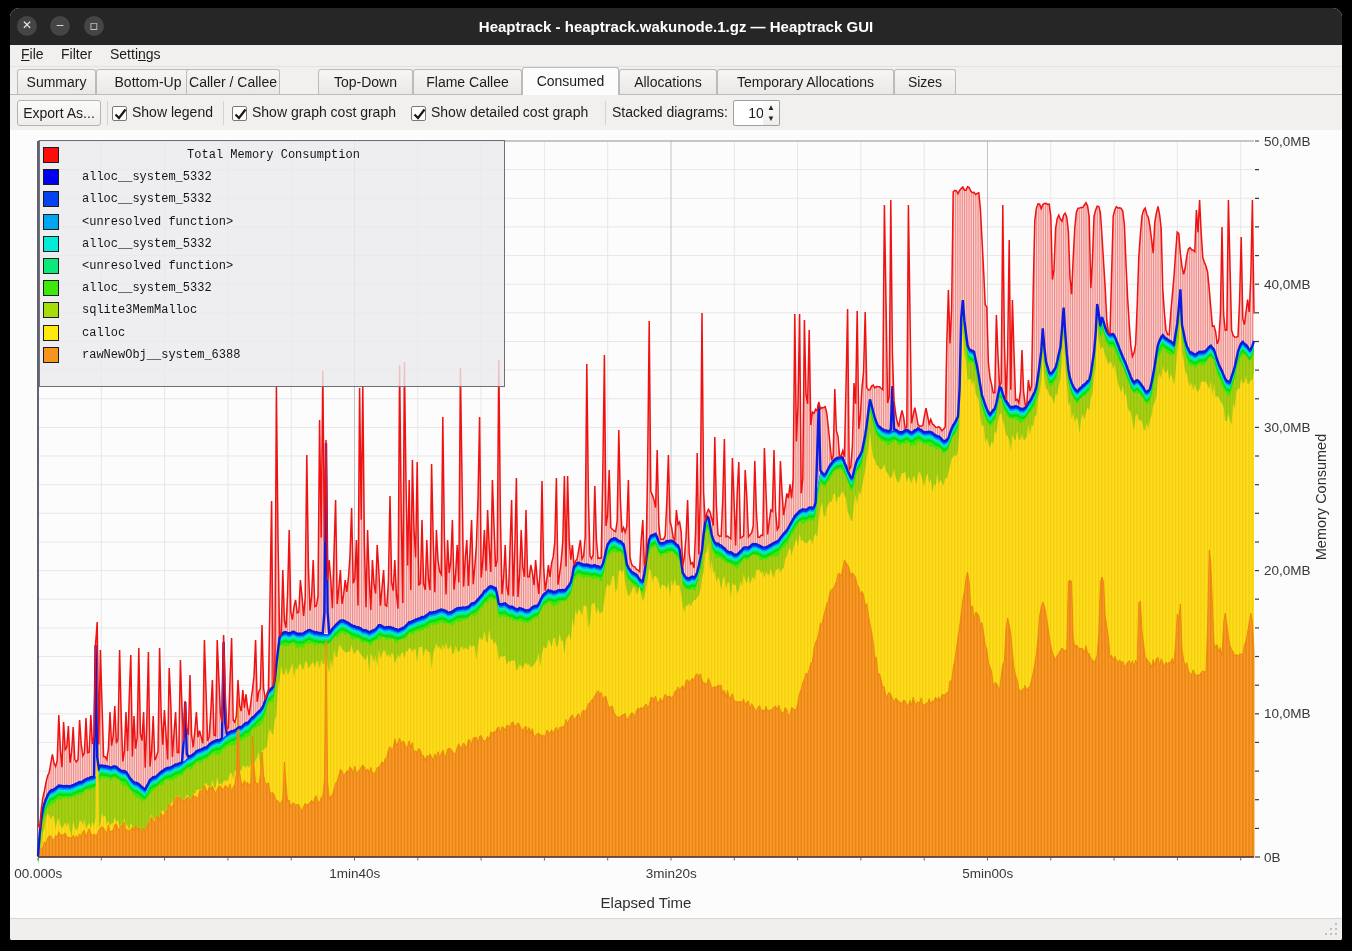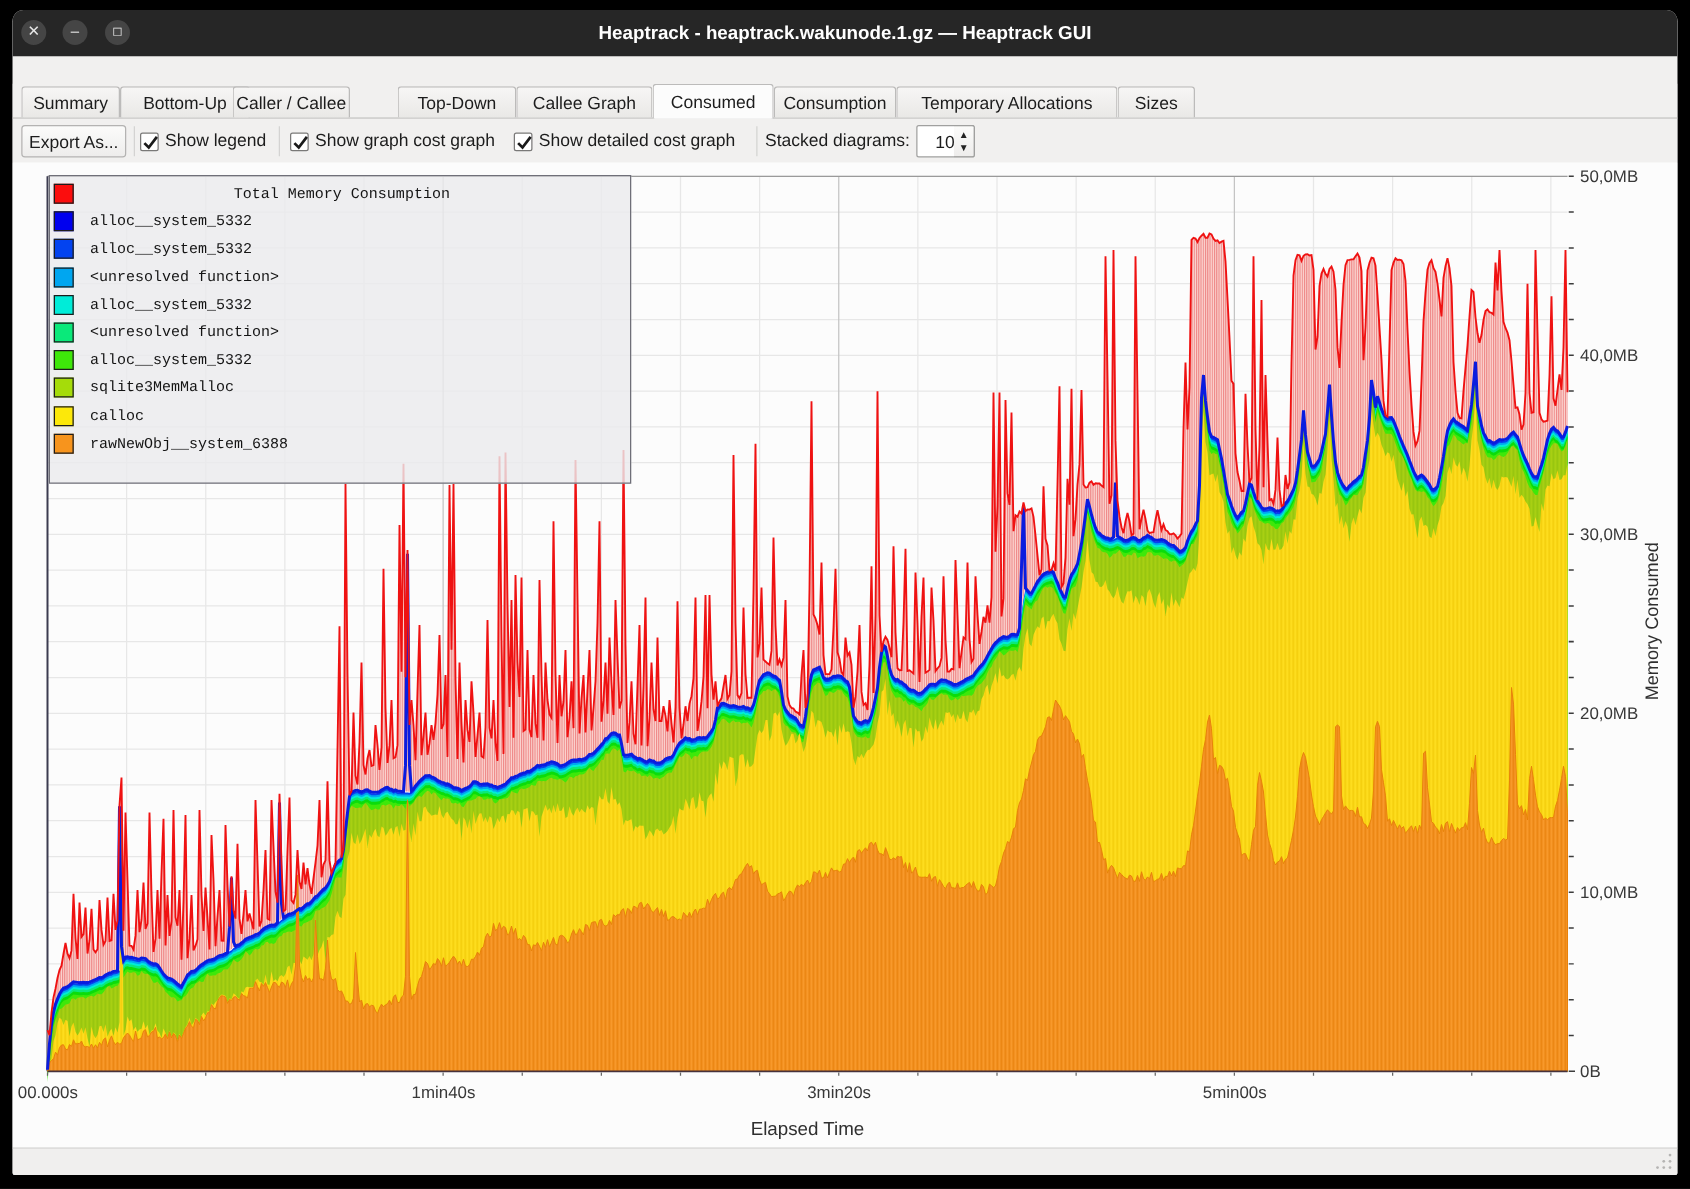--- a/index.html
+++ b/index.html
@@ -18,39 +18,44 @@
 .cblbl{position:absolute;top:9px}
 .sep{position:absolute;top:6px;width:1px;height:24px;background:#d4d3d2}
 #spinf{position:absolute;left:723px;top:5px;width:46px;height:26px;background:#fff;border:1px solid #a0a09f;border-radius:2px 0 0 2px;text-align:center;line-height:24px;font-size:14px}
 #spinb{position:absolute;left:753px;top:5px;width:17px;height:26px;background:linear-gradient(#fbfbfa,#eeedec);border:1px solid #a0a09f;border-left:none;border-radius:0 2px 2px 0}
 #spinb div{position:absolute;left:0;width:100%;text-align:center;font-size:8px;color:#222;line-height:9px}
 #chart{position:absolute;left:0;top:122px;width:1332px;height:788px;background:#fcfcfc}
 #status{position:absolute;left:0;top:910px;width:100%;height:22px;background:#f0efee;border-top:1px solid #d8d7d6}
 #legend{position:absolute;left:29px;top:10px;width:466px;height:247px;background:rgba(234,234,237,0.82);border:1px solid #6f6f78;padding:3px 0 0 3px}
 .lr{position:relative;height:22.2px;display:flex;align-items:center}
 .sw{width:16px;height:16px;border:1px solid #1c1c1c;display:inline-block;flex:0 0 16px}
-.lt{font-family:"Liberation Mono",monospace;font-size:12px;color:#141414;margin-left:13px;white-space:pre}
+.lt{font-family:"Liberation Mono",monospace;font-size:12px;color:#141414;margin-left:23px;white-space:pre}
 svg text{font-family:"Liberation Sans",sans-serif}
 </style></head>
 <body>
 <div id="win">
  <div id="title">
   <div class="cap">Heaptrack - heaptrack.wakunode.1.gz — Heaptrack GUI</div>
   <div class="wbtn" style="left:7px">✕</div>
   <div class="wbtn" style="left:40px">–</div>
   <div class="wbtn" style="left:74px;font-size:10px">◻</div>
  </div>
+ <div id="menu">
+  <span style="left:11px"><u>F</u>ile</span>
+  <span style="left:51px">Filter</span>
+  <span style="left:100px">Setti<u>n</u>gs</span>
+ </div>
  <div id="tabs">
   <div class="tab" style="left:7px;width:79px">Summary</div>
   <div class="tab" style="left:86px;width:104px">Bottom-Up</div>
   <div class="tab" style="left:176px;width:94px">Caller / Callee</div>
   <div class="tab" style="left:308px;width:95px">Top-Down</div>
-  <div class="tab" style="left:403px;width:109px">Callee Graph</div>
+  <div class="tab" style="left:403px;width:109px">Flame Callee</div>
   <div class="tab act" style="left:512px;width:97px">Consumed</div>
-  <div class="tab" style="left:609px;width:98px">Consumption</div>
+  <div class="tab" style="left:609px;width:98px">Allocations</div>
   <div class="tab" style="left:707px;width:177px">Temporary Allocations</div>
   <div class="tab" style="left:884px;width:62px">Sizes</div>
  </div>
  <div id="tool">
   <div id="exportbtn">Export As...</div>
   <div class="sep" style="left:97px"></div>
   <div class="cb" style="left:102px">
         <svg width="13" height="12" viewBox="0 0 13 12">
           <path d="M1.5 6.5 L5 10 L11.5 1.5" fill="none" stroke="#1a1a1a" stroke-width="2.2"></path>
         </svg>

